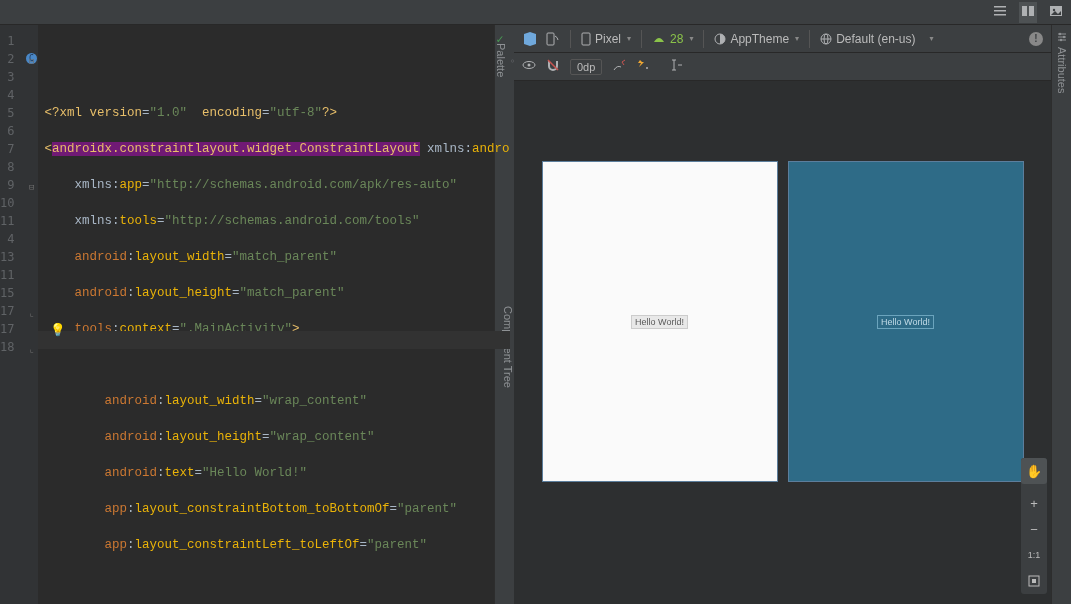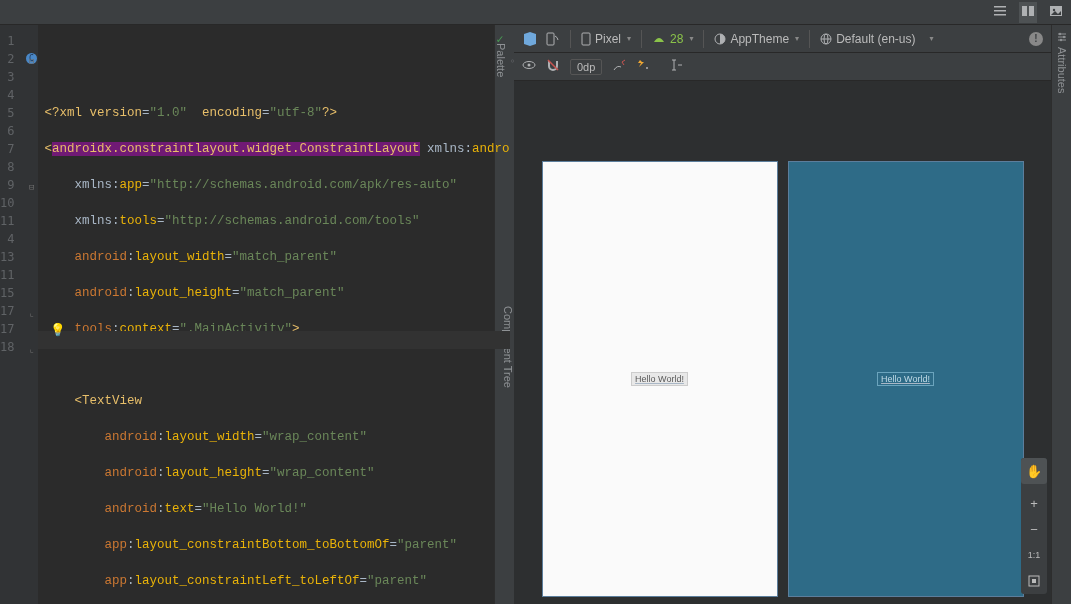--- a/index.html
+++ b/index.html
@@ -134,25 +134,25 @@
     flex:1;
     background: #2d2f30;
     position:relative;
     display:flex;
     justify-content:center;
     align-items:flex-start;
     padding-top: 80px;
     gap: 10px;
   }
   .device {
-    width:236px; height:436px;
+    width:236px; height:321px;
     background:#fafafa;
     border:1px solid #5c7e9c;
     position:relative;
-    display:flex; align-items:center; justify-content:center;text-decoration:underline;
+    display:flex; align-items:center; justify-content:center;
   }
   .device.blueprint { background:#2e6b87; }
   .hello {
     font-size: 9px;
     background:#e8e8e8;
     color:#5a5a5a;
     padding:1px 3px;
     border:1px solid #ccc;
   }
   .blueprint .hello {
@@ -239,21 +239,20 @@
       <div class="green-check">✓</div>
       <span class="bulb" style="position:absolute; left:12px; top:297px;">💡</span>
 <div class="row"><span class="t-xml">&lt;?</span><span class="t-xml">xml version</span><span class="t-punct">=</span><span class="t-str">"1.0"</span><span class="t-xml">  encoding</span><span class="t-punct">=</span><span class="t-str">"utf-8"</span><span class="t-xml">?&gt;</span></div>
 <div class="row"><span class="t-xml">&lt;</span><span class="sel"><span class="t-elem">androidx.constraintlayout.widget.ConstraintLayout</span></span><span class="t-punct"> xmlns:</span><span class="t-attr">andro</span></div>
 <div class="row"><span class="t-punct">    xmlns:</span><span class="t-attr">app</span><span class="t-punct">=</span><span class="t-str">"http://schemas.android.com/apk/res-auto"</span></div>
 <div class="row"><span class="t-punct">    xmlns:</span><span class="t-attr">tools</span><span class="t-punct">=</span><span class="t-str">"http://schemas.android.com/tools"</span></div>
 <div class="row"><span>    </span><span class="t-ns">android</span><span class="t-punct">:</span><span class="t-attr">layout_width</span><span class="t-punct">=</span><span class="t-str">"match_parent"</span></div>
 <div class="row"><span>    </span><span class="t-ns">android</span><span class="t-punct">:</span><span class="t-attr">layout_height</span><span class="t-punct">=</span><span class="t-str">"match_parent"</span></div>
 <div class="row"><span>    </span><span class="t-ns">tools</span><span class="t-punct">:</span><span class="t-attr">context</span><span class="t-punct">=</span><span class="t-str">".MainActivity"</span><span class="t-xml">&gt;</span></div>
 <div class="row"></div>
-<div class="row"><span class="t-xml">    &lt;</span><span class="t-elem">TextView</span></div>
 <div class="row"><span>        </span><span class="t-ns">android</span><span class="t-punct">:</span><span class="t-attr">layout_width</span><span class="t-punct">=</span><span class="t-str">"wrap_content"</span></div>
 <div class="row"><span>        </span><span class="t-ns">android</span><span class="t-punct">:</span><span class="t-attr">layout_height</span><span class="t-punct">=</span><span class="t-str">"wrap_content"</span></div>
 <div class="row"><span>        </span><span class="t-ns">android</span><span class="t-punct">:</span><span class="t-attr">text</span><span class="t-punct">=</span><span class="t-str">"Hello World!"</span></div>
 <div class="row"><span>        </span><span class="t-ns">app</span><span class="t-punct">:</span><span class="t-attr">layout_constraintBottom_toBottomOf</span><span class="t-punct">=</span><span class="t-str">"parent"</span></div>
 <div class="row"><span>        </span><span class="t-ns">app</span><span class="t-punct">:</span><span class="t-attr">layout_constraintLeft_toLeftOf</span><span class="t-punct">=</span><span class="t-str">"parent"</span></div>
 
 
 
 
     </div>

